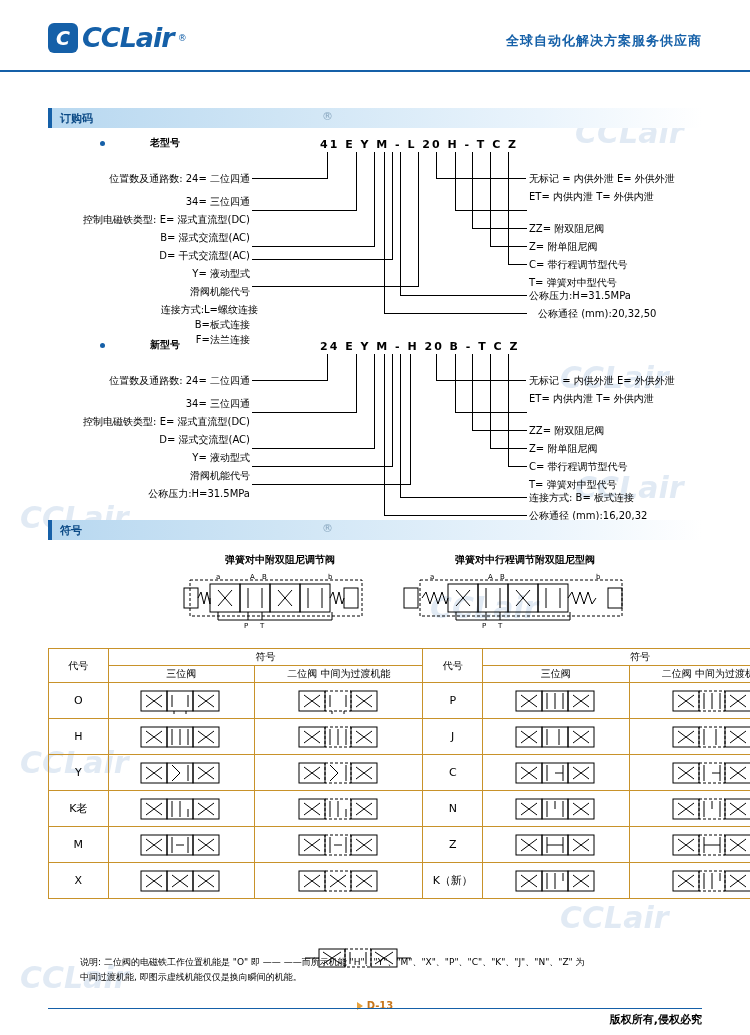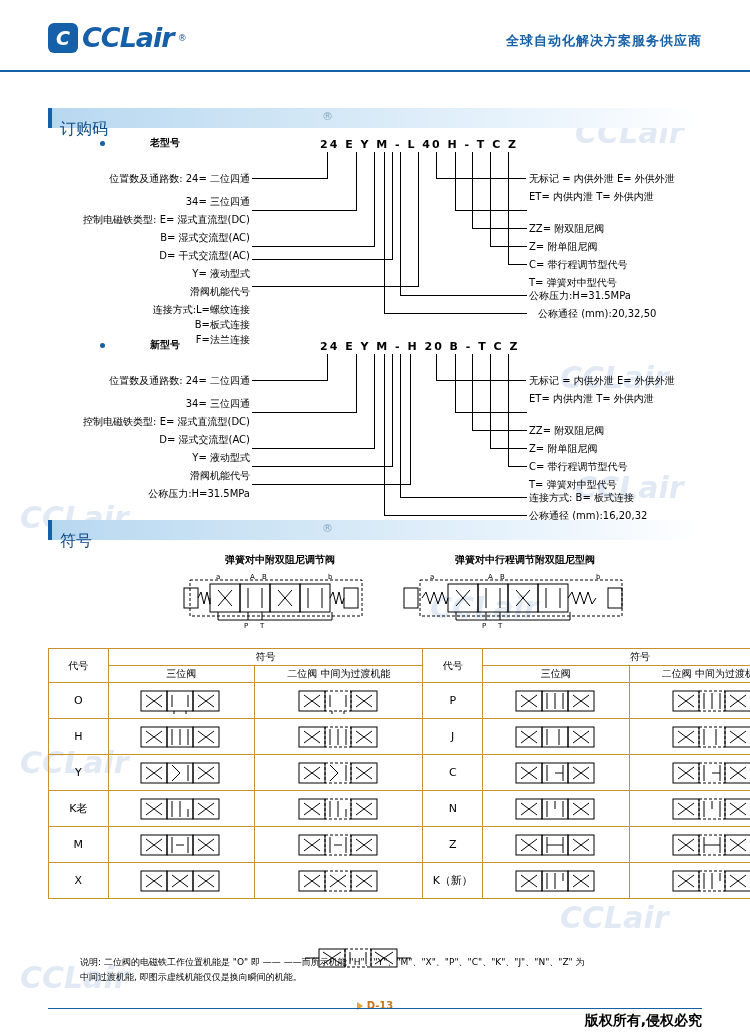--- a/index.html
+++ b/index.html
@@ -42,22 +42,22 @@
     letter-spacing:1px;
   }
 
   
   .sec-bar {
     position:absolute; height:20px; left:48px; width:654px;
     background: linear-gradient(to right, #b8d8f0 0%, #cfe5f5 35%, #eaf4fc 75%, #ffffff 100%);
     border-left:4px solid #1560a8;
   }
   .sec-bar .t {
-    position:absolute; left:8px; top:11px;
-    font-size:16px; font-weight:normal; color:#0b4a86;
+    position:absolute; left:8px; top:3px;
+    font-size:11px; font-weight:bold; color:#0b4a86;
   }
   .sec-bar .reg {
     position:absolute; left:270px; top:2px; font-size:11px; color:#8aa8c0;
   }
 
   
   .code-block { position:absolute; font-size:9.5px; line-height:13px; }
   .bullet { display:inline-block; width:5px; height:5px; border-radius:50%;
             background:#1560a8; margin-right:5px; vertical-align:middle;}
   .model-title { font-weight:bold; font-size:10px;margin-left:40px; }
@@ -95,21 +95,21 @@
     font-size:9px; line-height:15px;
   }
   .footer-page {
     position:absolute; left:0; top:1000px; width:750px; text-align:center;
     font-size:10px; color:#c8761a; font-weight:bold;
   }
   .tri { display:inline-block; width:0;height:0;
          border-left:6px solid #e8a33d; border-top:4px solid transparent;
          border-bottom:4px solid transparent; margin-right:4px; vertical-align:middle;}
   .copyright {
-    position:absolute; right:48px; top:1012px; font-size:14px; font-weight:bold;
+    position:absolute; right:48px; top:1012px; font-size:11px; font-weight:bold;
   }
   .footer-rule {
     position:absolute; left:48px; top:1008px; width:654px; height:1px; background:#1560a8;
   }
 
   
   .wm {
     position:absolute; font-size:30px; font-weight:bold; font-style:italic;
     color:rgba(21,96,168,0.13); pointer-events:none; white-space:nowrap;
   }
@@ -138,21 +138,21 @@
   </div>
 
   <div class="sec-bar" style="top:108px;">
     <span class="t">订购码</span>
     <span class="reg">®</span>
   </div>
 
   <div class="code-block" style="left:100px; top:136px;">
     <span class="bullet"></span><span class="model-title">老型号</span>
   </div>
-  <div class="code-string" style="left:320px; top:138px;">24 E Y M - L 40 H - T C Z</div>
+  <div class="code-string" style="left:320px; top:138px;">41 E Y M - L 20 H - T C Z</div>
 
   <div class="vline" style="left:327px; top:152px; height:26px;"></div>
   <div class="hline" style="left:252px; top:178px; width:76px;"></div>
   <div class="vline" style="left:356px; top:152px; height:58px;"></div>
   <div class="hline" style="left:252px; top:210px; width:105px;"></div>
   <div class="vline" style="left:374px; top:152px; height:94px;"></div>
   <div class="hline" style="left:252px; top:246px; width:123px;"></div>
   <div class="vline" style="left:392px; top:152px; height:107px;"></div>
   <div class="hline" style="left:252px; top:259px; width:141px;"></div>
   <div class="vline" style="left:418px; top:152px; height:134px;"></div>
@@ -173,21 +173,21 @@
   <div class="vline" style="left:384px; top:152px; height:161px;"></div>
   <div class="hline" style="left:384px; top:313px; width:143px;"></div>
 
   <div class="lbl-r" style="left:0px; width:250px; top:172px;">位置数及通路数: 24= 二位四通</div>
   <div class="lbl-r" style="left:0px; width:250px; top:195px;">34= 三位四通</div>
   <div class="lbl-r" style="left:0px; width:250px; top:213px;">控制电磁铁类型: E= 湿式直流型(DC)</div>
   <div class="lbl-r" style="left:0px; width:250px; top:231px;">B= 湿式交流型(AC)</div>
   <div class="lbl-r" style="left:0px; width:250px; top:249px;">D= 干式交流型(AC)</div>
   <div class="lbl-r" style="left:0px; width:250px; top:267px;">Y= 液动型式</div>
   <div class="lbl-r" style="left:0px; width:250px; top:285px;">滑阀机能代号</div>
-  <div class="lbl-r" style="left:0px; width:250px; top:303px;padding-left:8px;">连接方式:L=螺纹连接</div>
+  <div class="lbl-r" style="left:8px; width:250px; top:303px;padding-left:8px;">连接方式:L=螺纹连接</div>
   <div class="lbl-r" style="left:0px; width:250px; top:318px;">B=板式连接</div>
   <div class="lbl-r" style="left:0px; width:250px; top:333px;">F=法兰连接</div>
 
   <div class="lbl-l" style="left:529px; top:172px;">无标记 = 内供外泄   E= 外供外泄</div>
   <div class="lbl-l" style="left:529px; top:190px;">ET= 内供内泄   T= 外供内泄</div>
   <div class="lbl-l" style="left:529px; top:222px;">ZZ= 附双阻尼阀</div>
   <div class="lbl-l" style="left:529px; top:240px;">Z= 附单阻尼阀</div>
   <div class="lbl-l" style="left:529px; top:258px;">C= 带行程调节型代号</div>
   <div class="lbl-l" style="left:529px; top:276px;">T= 弹簧对中型代号</div>
   <div class="lbl-l" style="left:529px; top:289px;">公称压力:H=31.5MPa</div>

